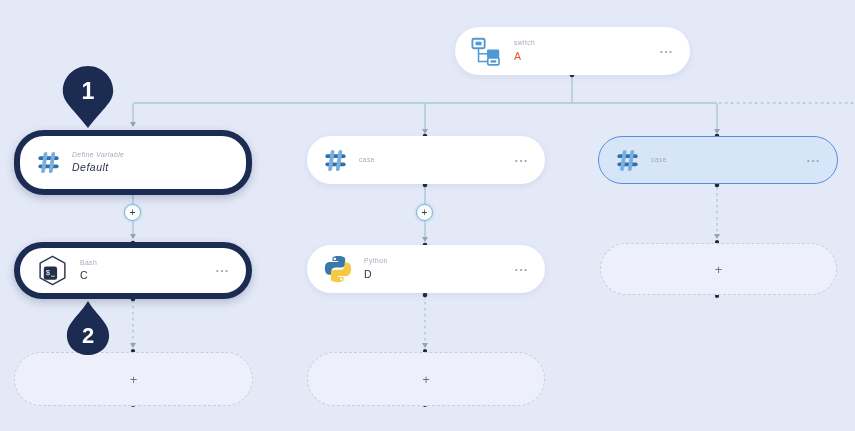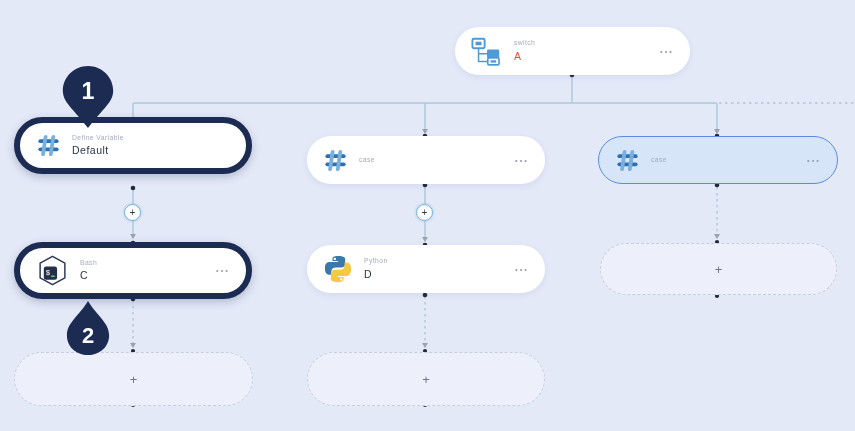--- a/index.html
+++ b/index.html
@@ -107,21 +107,21 @@
         <rect x="20.8" y="24.3" width="6" height="2.5" fill="#4f9ad6"></rect>
       </svg>
     </span>
     <span class="ntext">
       <span class="ntype">switch</span>
       <span class="nname orange">A</span>
     </span>
     <span class="menu">•••</span>
   </div>
 
-  <div class="node hl" style="left:14px; top:117px; width:238px; height:57px;">
+  <div class="node hl" style="left:14px; top:130px; width:238px; height:65px;font-style:italic;">
     <span class="nicon">
       <svg width="25" height="25" viewBox="0 0 26 26">
         <g fill="#2f6fae">
           <rect x="2.5" y="6.5" width="21" height="4" rx="2"></rect>
           <rect x="2.5" y="15" width="21" height="4" rx="2"></rect>
         </g>
         <g fill="#79b0dd" transform="skewX(-8) translate(2 0)">
           <rect x="6.5" y="2" width="4" height="22" rx="2"></rect>
           <rect x="14.5" y="2" width="4" height="22" rx="2"></rect>
         </g>

